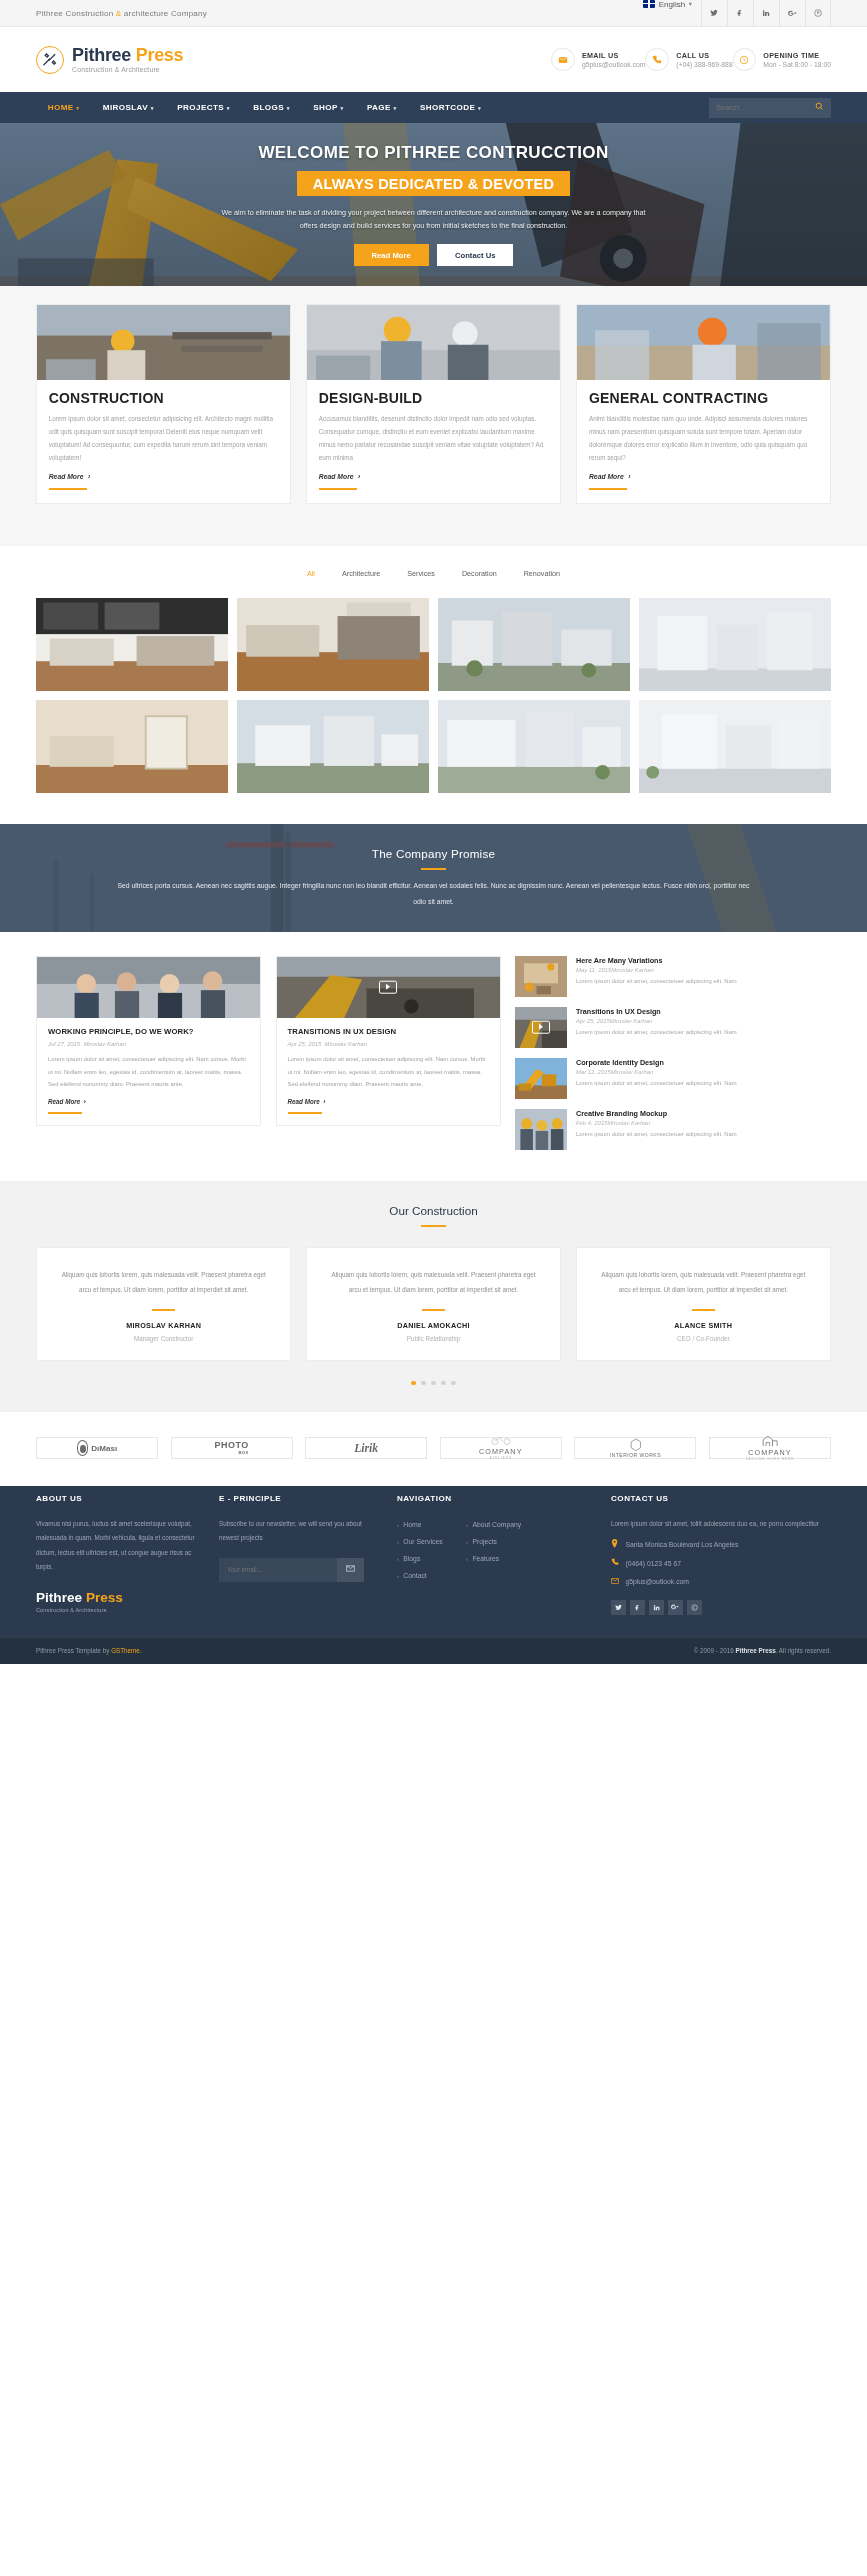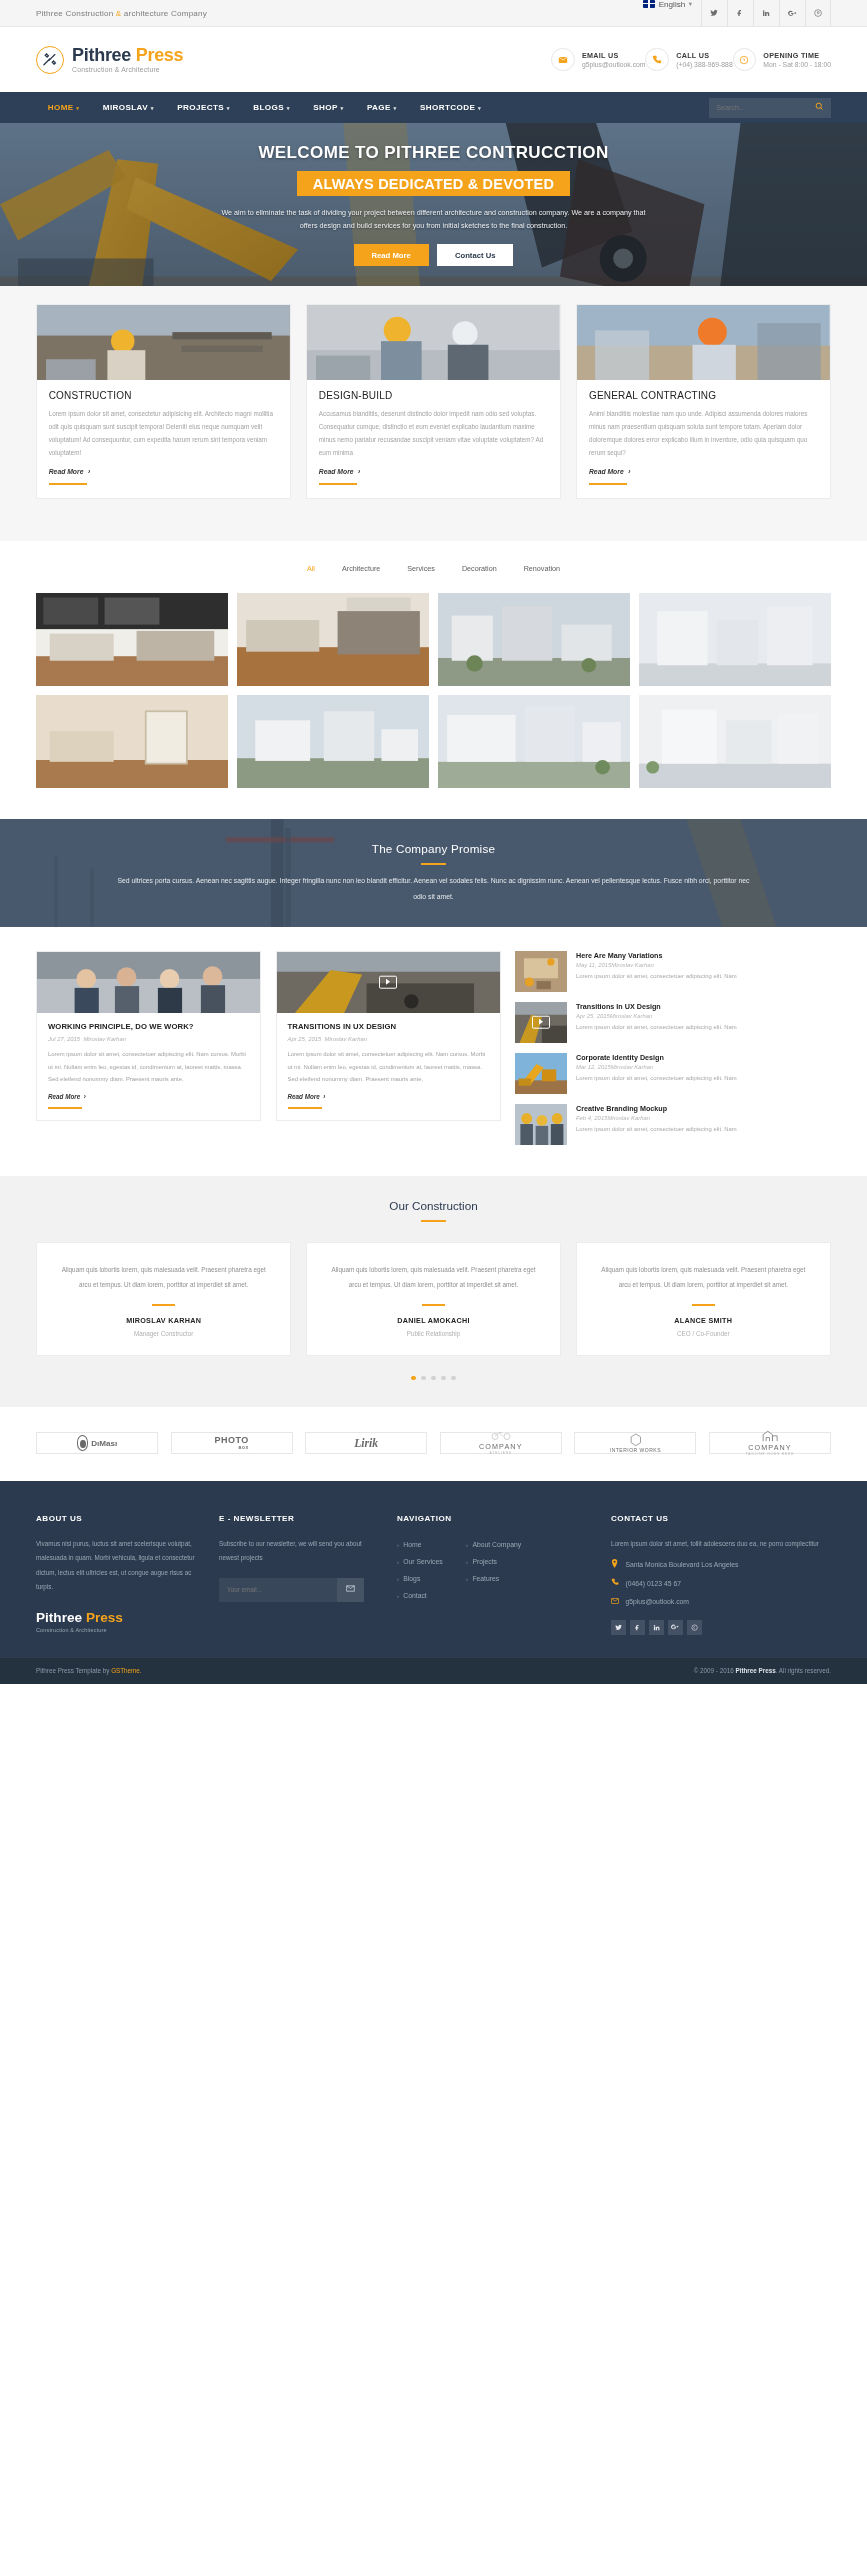--- a/index.html
+++ b/index.html
@@ -116,21 +116,21 @@
     background:#fff; color:#2b3a4f; font-size:7.7px; font-weight:bold;
     padding:6.3px 18px; border:0; cursor:pointer; font-family:"Liberation Sans",sans-serif;
   }
 
   
   .services { background:#f6f6f6; padding:18px 0 42px; }
   .svc-grid { display:flex; gap:15.4px; }
   .svc-card { flex:1; background:#fff; border:0.9px solid #ececec; }
   .svc-img { height:75px; position:relative; overflow:hidden; }
   .svc-body { padding:10px 11.7px 12.6px; }
-  .svc-title { font-size:10px; font-weight:normal; color:#222; letter-spacing:0.2px; }
+  .svc-title { font-size:14px; font-weight:bold; color:#222; letter-spacing:0.2px; }
   .svc-text { font-size:6.3px; color:#a2a2a2; line-height:2.05; margin-top:7.2px; }
   .svc-more {
     font-size:6.8px; font-style:italic; font-weight:bold; color:#333;
     margin-top:8.1px; display:inline-flex; gap:4.5px; cursor:pointer;
   }
   .svc-rule { width:38px; height:1.8px; background:#f5a31a; margin-top:6.3px; }
 
   
   .portfolio { background:#fff; padding:23.5px 0 31px; }
   .filters { display:flex; gap:27px; justify-content:center; margin-bottom:20px; }
@@ -213,21 +213,21 @@
   .cl-oval:after { content:""; position:absolute; left:2.7px; top:3.6px; width:5.4px; height:8.1px; background:#6a6a6a; border-radius:50%; }
   .cl-photo { font-size:9px; font-weight:bold; letter-spacing:0.5px; text-align:center; line-height:1; }
   .cl-photo small { display:block; font-size:4.1px; letter-spacing:0.5px; margin-top:1.8px; text-align:right; }
   .cl-lirik { font-size:11.7px; font-style:italic; font-weight:bold; font-family:"Liberation Serif",serif; }
   .cl-company { text-align:center; font-size:7.2px; letter-spacing:1.1px; line-height:1.1; }
   .cl-company small { display:block; font-size:3.2px; letter-spacing:0.9px; color:#b4b4b4; margin-top:0.9px; }
   .cl-interior { text-align:center; font-size:5px; letter-spacing:0.5px; }
   .cl-bike { font-size:9px; color:#bbb; }
 
   
-  .footer { background:#2b3a4f; padding:33px 0 22px; }
+  .footer { background:#2b3a4f; padding:8px 0 22px; }
   .f-grid { display:flex; gap:20px; }
   .f-col-1 { width:163px; }
   .f-col-2 { width:158px; }
   .f-col-3 { width:194px; }
   .f-col-4 { flex:1; }
   .f-h { font-size:8.1px; font-weight:bold; color:#fff; letter-spacing:0.5px; margin-bottom:13.6px; }
   .f-p { font-size:6.3px; color:#9aa7b5; line-height:2.3; }
   .f-brand { margin-top:16.3px; }
   .f-brand .bt-main { font-size:13.6px; font-weight:bold; line-height:1; }
   .f-brand .b1 { color:#ffffff; }
@@ -883,21 +883,21 @@
         <div class="f-brand">
           <div class="bt-main">
             <span class="b1">Pithree</span>
             <span class="b2">Press</span>
           </div>
           <div class="bt-sub">Construction &amp; Architecture</div>
         </div>
       </div>
 
       <div class="f-col-2">
-        <div class="f-h">E - NEWSLETTER</div>
+        <div class="f-h">E - PRINCIPLE</div>
         <div class="f-p">Subscribe to our newsletter, we will send you about newest projects</div>
         <div class="f-news-in">
           <input type="text" placeholder="Your email..." style="">
           <button class="f-news-btn">
             <svg width="9" height="9" viewBox="0 0 24 24" fill="none" stroke="#cfd8e2" stroke-width="2">
                 <rect x="2" y="5" width="20" height="14"></rect>
                 <path d="M2 5l10 7 10-7"></path>
               </svg>
           </button>
         </div>

